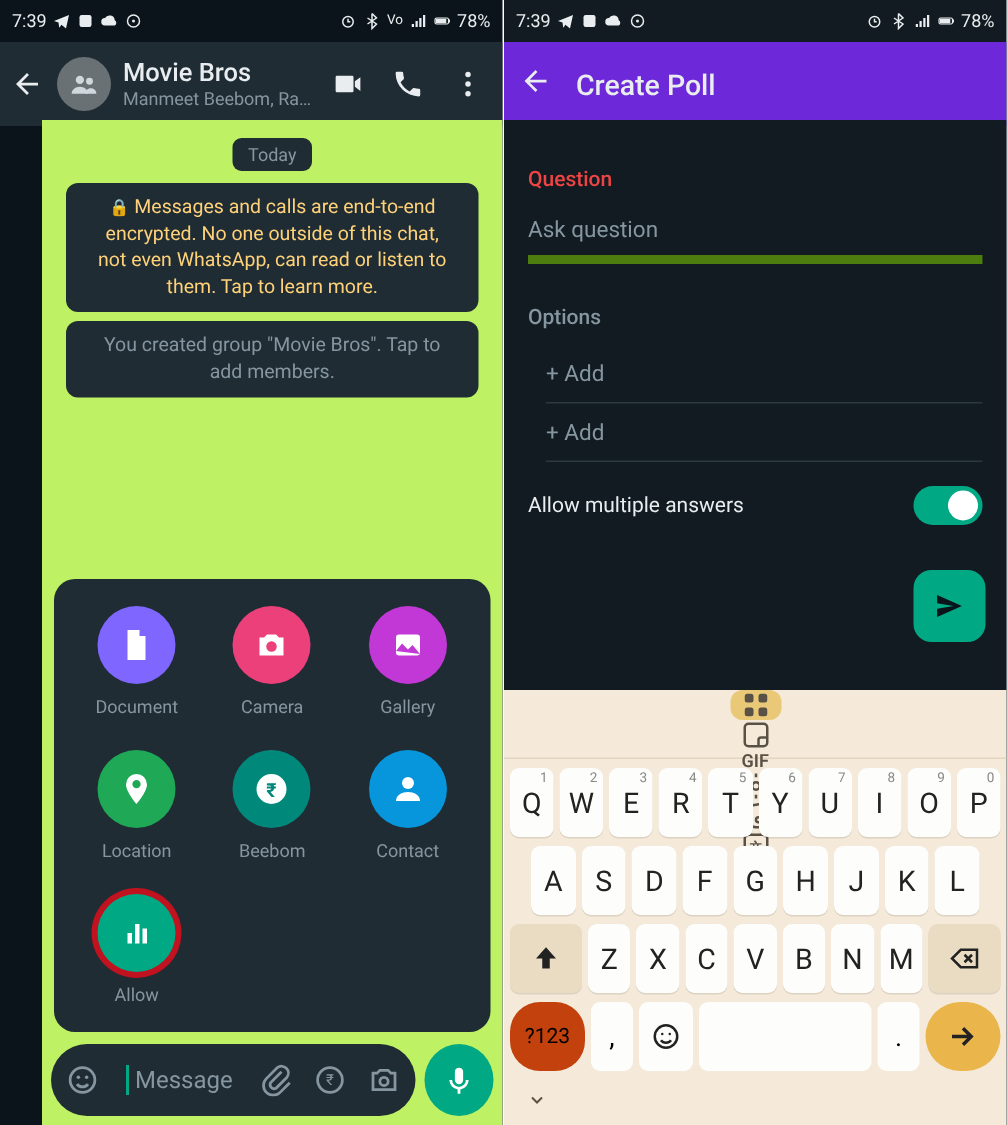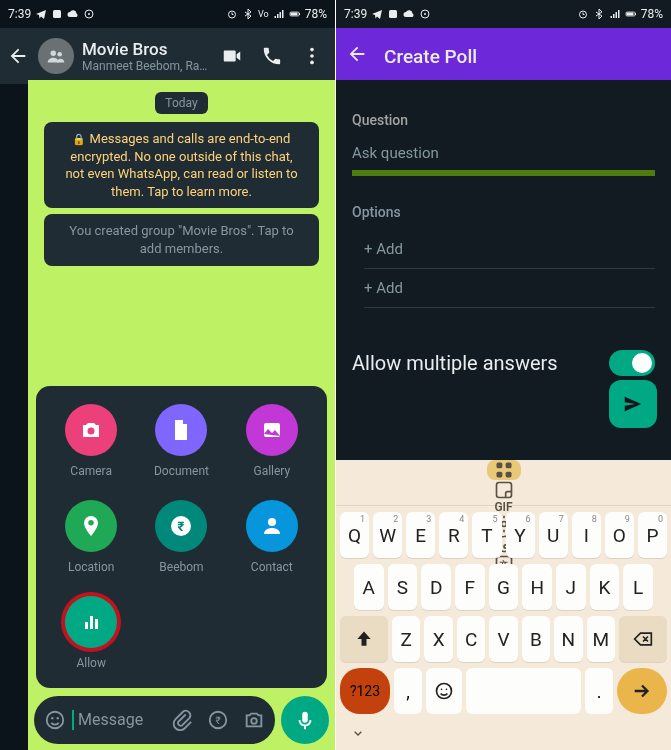--- a/index.html
+++ b/index.html
@@ -77,48 +77,48 @@
   .item .lbl { color:#8696a0; font-size:12px; }
   .ring { box-shadow: 0 0 0 4px #c1121f; }
 
   
   .compose {
     position:absolute; left:6px; right:6px; bottom:6px; height:48px;
     display:flex; align-items:center; gap:6px;
   }
   .compose-input {
     flex:1; height:100%; background:#1f2c34; border-radius:24px;
-    display:flex; align-items:center; padding:0 10px; gap:6px;
+    display:flex; align-items:center; padding:0 10px; gap:18px;
   }
   .compose-input svg { width:22px; height:22px; fill:#8696a0; }
   .compose-input .msg { flex:1; color:#8696a0; font-size:16px; border-left:2px solid #00a884; padding-left:4px; height:20px; line-height:20px;}
   .compose-input .attach-cluster { display:flex; gap:14px; align-items:center; }
   .mic-btn { width:48px; height:48px; border-radius:50%; background:#00a884; display:flex; align-items:center; justify-content:center; }
   .mic-btn svg { width:22px; height:22px; fill:#fff; }
 
   
   .poll-header {
     height:56px; background:#6d28d9; display:flex; align-items:center; padding:0 10px; gap:16px; color:#e9edef;
   }
   .poll-header .title { font-size:19px; font-weight:500; }
   .poll-body {
     position:absolute; top:80px; left:0; right:0; bottom:290px;
     padding: 14px 16px; background:#111b21;
   }
-  .sec-label { color:#a3a3a3; font-size:14px; font-weight:500; margin-top:18px; }
+  .sec-label { color:#ef4444; font-size:14px; font-weight:500; margin-top:18px; }
   .sec-label.gray { color:#8696a0; }
   .field {
     margin-top:10px; border-bottom:6px solid #4d7c0f; color:#8696a0;
     font-size:15px; padding:6px 0 8px;
   }
   .opt-group { margin-top:10px; padding-left:12px; }
   .opt { border-bottom:1px solid #2a3942; color:#8696a0; font-size:15px; padding:10px 0; }
   .allow-row {
     display:flex; align-items:center; justify-content:space-between;
-    margin-top:42px; color:#e9edef; font-size:20px;
+    margin-top:16px; color:#e9edef; font-size:14px;
   }
   .toggle {
     width:46px; height:26px; background:#00a884; border-radius:13px; position:relative;
   }
   .toggle::after{
     content:""; position:absolute; right:3px; top:3px; width:20px; height:20px;
     background:#fff; border-radius:50%;
   }
   .send-btn{
     position:absolute; right:14px; top:380px;
@@ -240,35 +240,35 @@
     <div class="chip-today">Today</div>
     <div class="bubble">
       <span class="lock">🔒</span>
       <span>Messages and calls are end-to-end encrypted. No one outside of this chat, not even WhatsApp, can read or listen to them. Tap to learn more.</span>
     </div>
     <div class="bubble gray">You created group "Movie Bros". Tap to add members.</div>
 
     <div class="sheet">
       <div class="grid3">
         <div class="item">
+          <div class="circ" style="background:#7f66ff">
+              <svg viewBox="0 0 24 24">
+                <path d="M6 2h8l4 4v16H6zM14 2v4h4"></path>
+              </svg>
+            </div>
+          <div class="lbl">Document</div>
+        </div>
+        <div class="item">
           <div class="circ" style="background:#ec407a">
               <svg viewBox="0 0 24 24">
                 <path d="M4 7h3l2-2h6l2 2h3v12H4z"></path>
                 <circle cx="12" cy="13" r="3.5" fill="#ec407a"></circle>
               </svg>
             </div>
           <div class="lbl">Camera</div>
-        </div>
-        <div class="item">
-          <div class="circ" style="background:#7f66ff">
-              <svg viewBox="0 0 24 24">
-                <path d="M6 2h8l4 4v16H6zM14 2v4h4"></path>
-              </svg>
-            </div>
-          <div class="lbl">Document</div>
         </div>
         <div class="item">
           <div class="circ" style="background:#c238d6">
               <svg viewBox="0 0 24 24">
                 <rect x="4" y="5" width="16" height="14" rx="2"></rect>
                 <path d="M4 16l4-5 4 4 3-3 5 6" fill="#c238d6"></path>
               </svg>
             </div>
           <div class="lbl">Gallery</div>
         </div>

